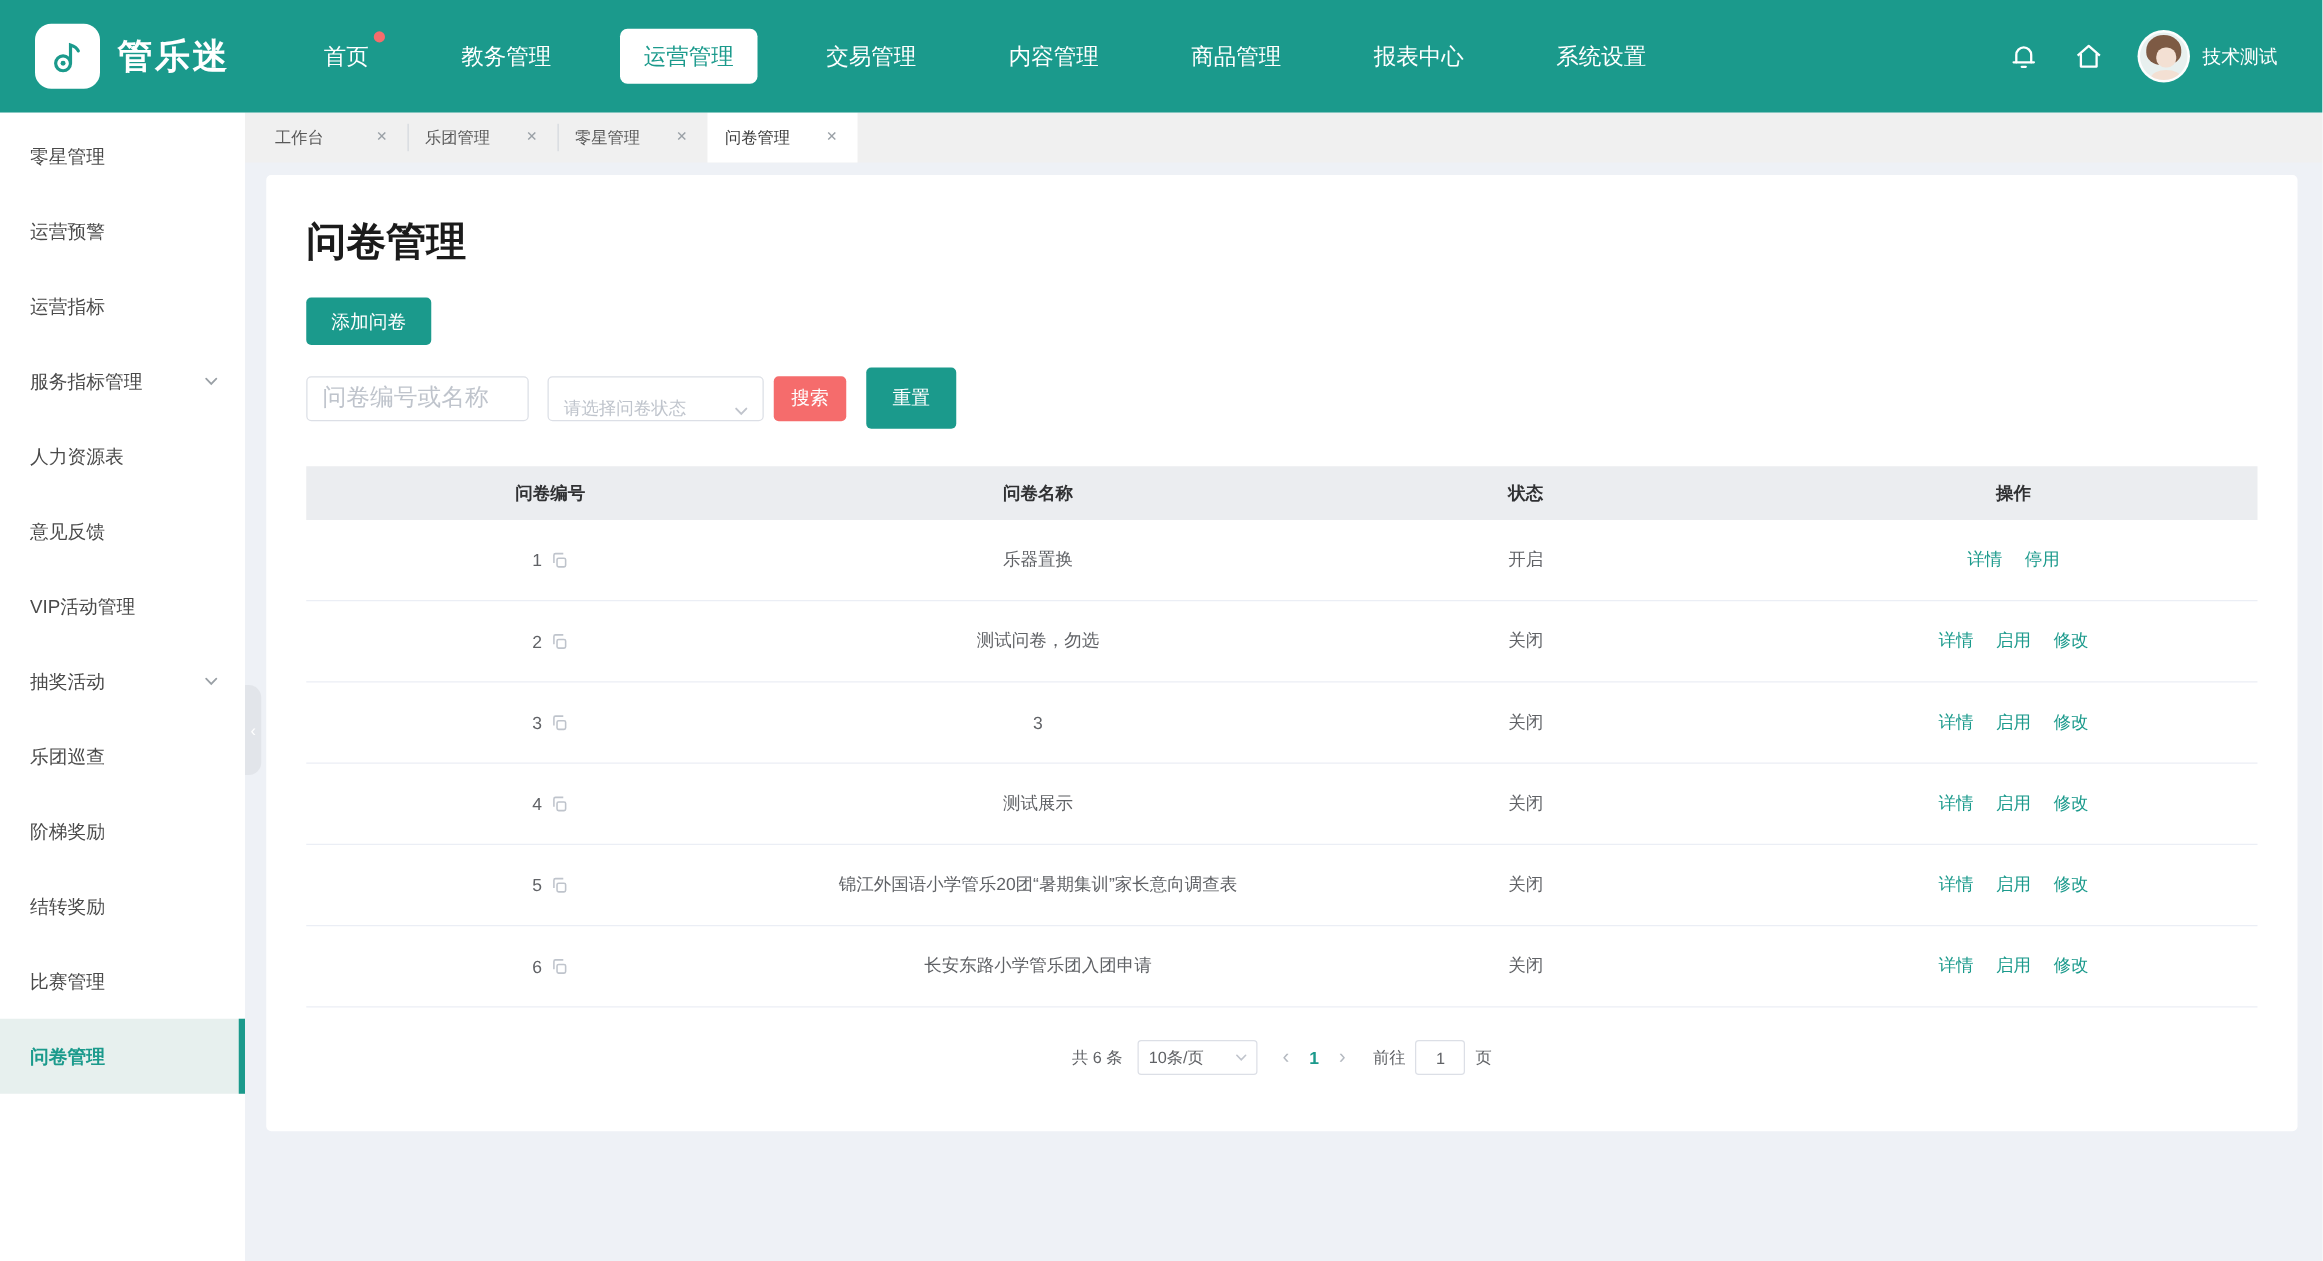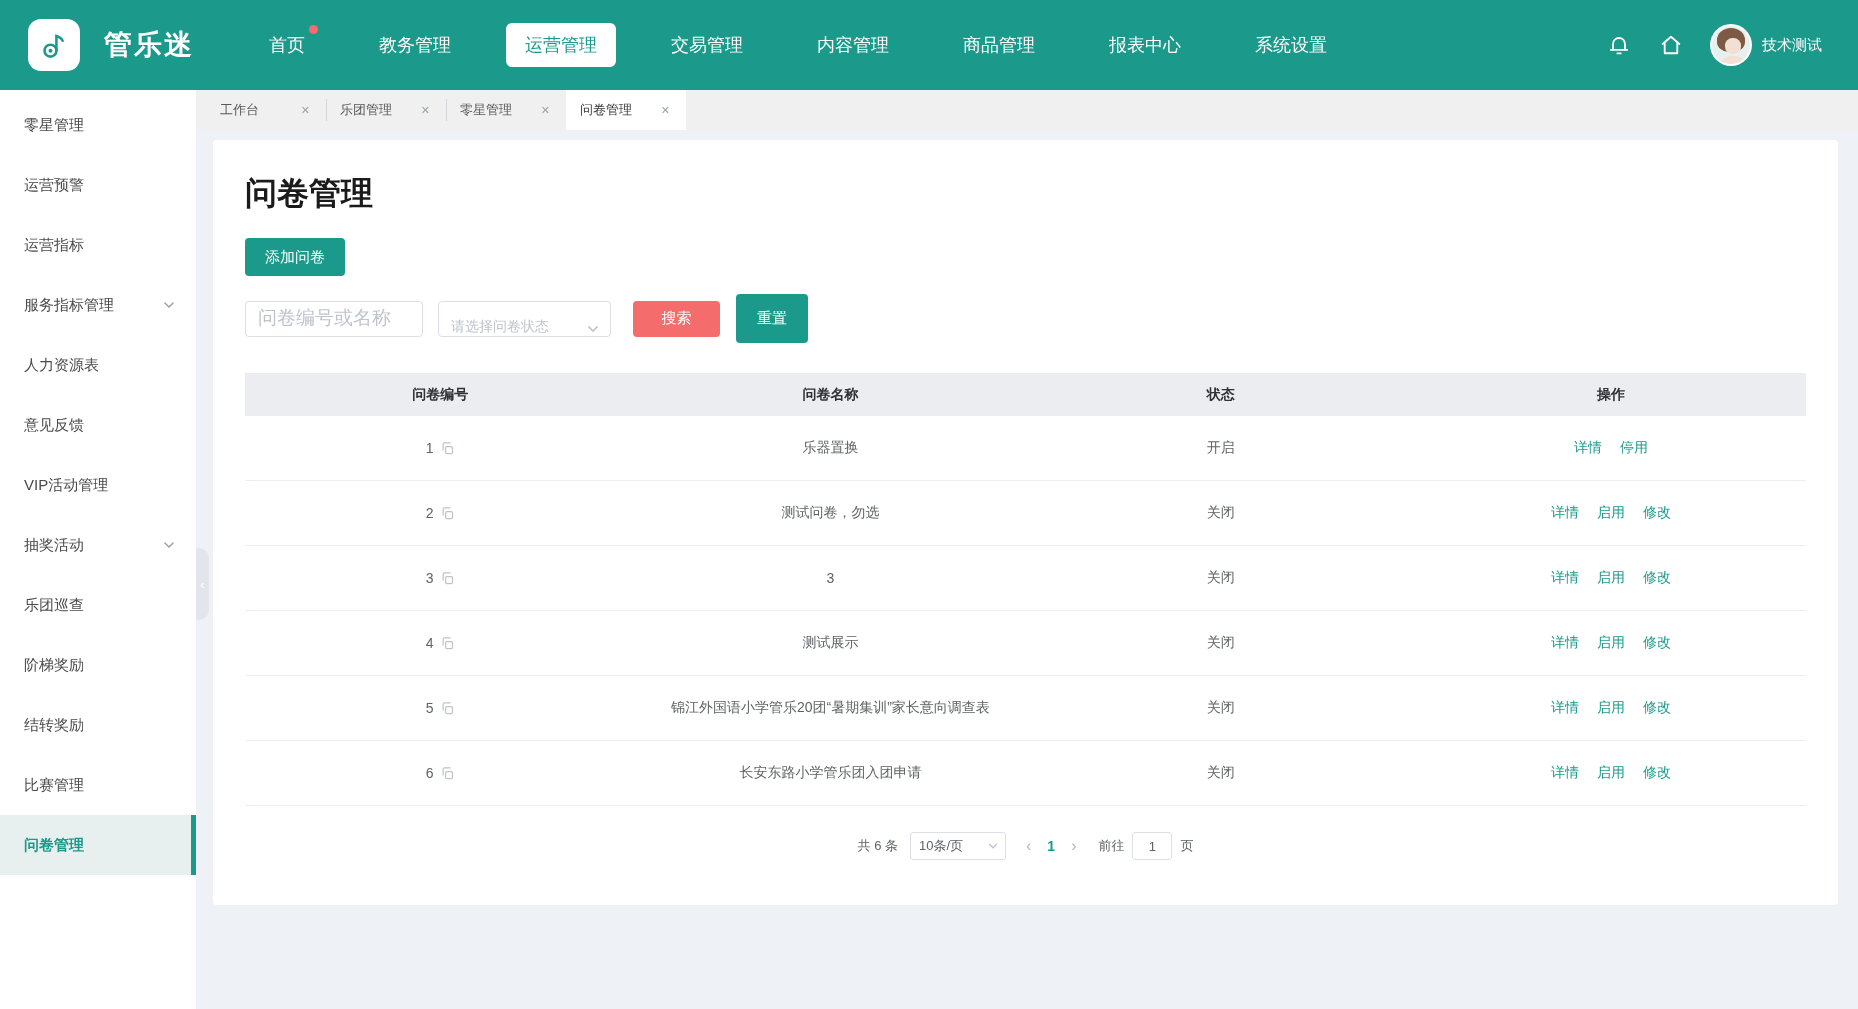--- a/index.html
+++ b/index.html
@@ -6,21 +6,21 @@
   html,body { width:1858px; height:1009px; overflow:hidden; }
   body { font-family:"Liberation Sans","DejaVu Sans",sans-serif; background:#eef1f6; position:relative; }
 
   
   .navbar { position:absolute; top:0; left:0; width:1858px; height:90px; background:#1b9a8c;
             display:flex; align-items:center; padding:0 36px 0 28px; z-index:30; }
   .brand { display:flex; align-items:center; gap:14px; }
   .logo-box { width:52px; height:52px; background:#ffffff; border-radius:13px;
               display:flex; align-items:center; justify-content:center; }
   .logo-box svg { width:34px; height:34px; }
-  .brand-name { color:#ffffff; font-size:28px; font-weight:bold; letter-spacing:2px;margin-left:10px; }
+  .brand-name { color:#ffffff; font-size:28px; font-weight:bold; letter-spacing:2px; }
 
   .nav-items { display:flex; margin-left:56px; gap:36px; }
   .nav-item { position:relative; color:#ffffff; font-size:18px; padding:10px 19px; border-radius:6px;
               cursor:pointer; white-space:nowrap; }
   .nav-item.active { background:#ffffff; color:#1b9a8c; font-weight:normal; }
   .nav-dot { position:absolute; top:2px; right:6px; width:9px; height:9px; border-radius:50%;
              background:#f56c6c; }
 
   .nav-right { margin-left:auto; display:flex; align-items:center; gap:26px; }
   .nav-icon { width:26px; height:26px; cursor:pointer; display:flex; }
@@ -69,21 +69,21 @@
   .btn-add { width:100px; height:38px; background:#1b9a8c; }
 
   .filter-row { margin-top:18px; display:flex; align-items:center; }
   .text-input { width:178px; height:36px; border:1px solid #dcdfe6; border-radius:4px; padding:0 12px;
                 font-size:19px; color:#606266; font-family:Liberation Mono, monospace; outline:none; }
   .text-input::placeholder { color:#bfc4cc; }
   .select { width:173px; height:36px; border:1px solid #dcdfe6; border-radius:4px; margin-left:15px;
             display:flex; align-items:flex-end; justify-content:space-between; padding:0 10px 0 12px;
             font-size:14px; color:#bfc4cc; cursor:pointer; background:#ffffff; }
   .select .chev { display:flex; width:14px; height:14px; }
-  .btn-search { width:87px; height:36px; background:#f56c6c; margin-left:22px; }
+  .btn-search { width:58px; height:36px; background:#f56c6c; margin-left:8px; }
   .btn-reset  { width:72px; height:49px; background:#1b9a8c; margin-left:16px; }
 
   
   .table { margin-top:30px; width:100%; }
   .t-row { display:flex; align-items:center; border-bottom:1px solid #ebeef5; }
   .t-head { background:#ebedf0; border-bottom:none; height:43px; }
   .t-cell { width:25%; text-align:center; font-size:14px; color:#606266;
             display:flex; align-items:center; justify-content:center; }
   .t-head .t-cell { font-weight:bold; color:#303133; }
   .t-body-row { height:65px; }

